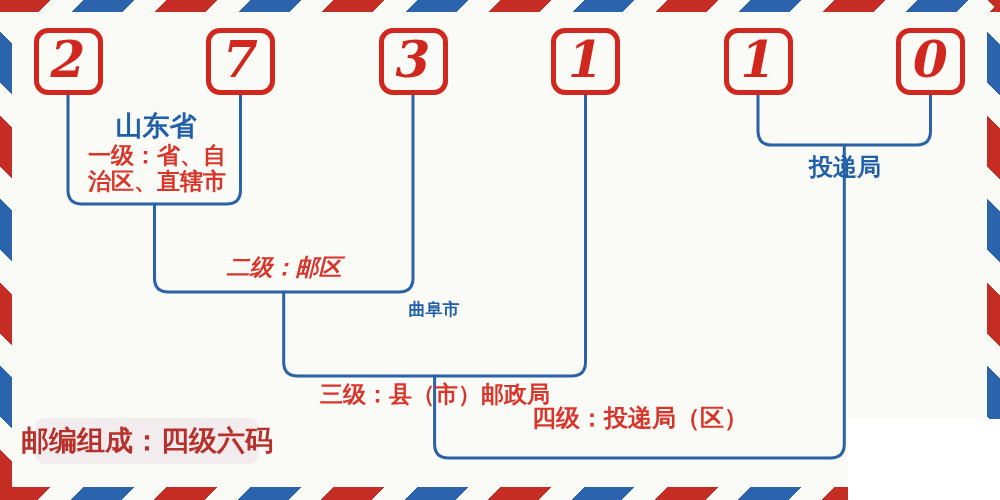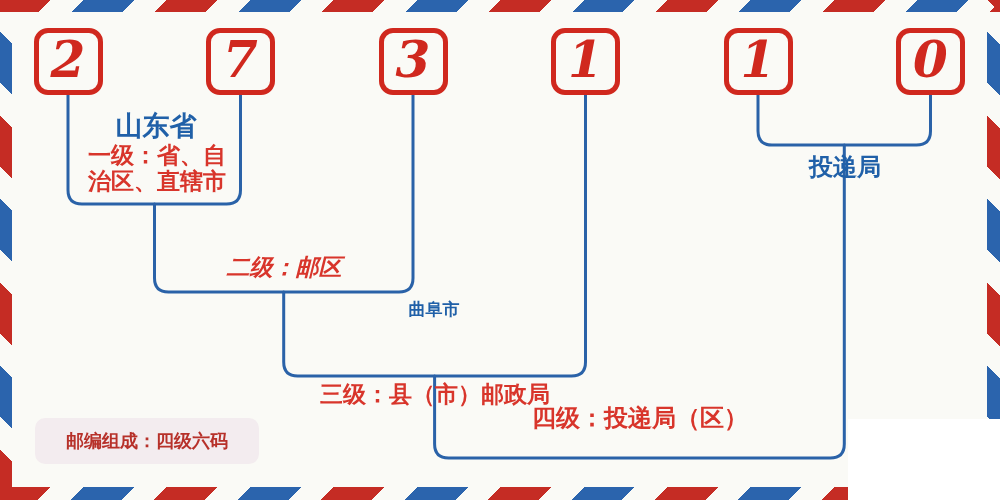--- a/index.html
+++ b/index.html
@@ -72,21 +72,21 @@
   .lbl-branch{left:640px;top:388px;font-size:24px;}
   .lbl-l4desc{left:640px;top:404px;font-size:24px;}
   
   .badge{
     position:absolute;left:35px;top:418px;width:224px;height:46px;
     background:var(--badge-bg);border-radius:10px;z-index:4;
     display:flex;align-items:center;justify-content:center;
   }
   .badge-text{
     font-family:"Liberation Serif","DejaVu Serif",serif;font-weight:bold;
-    font-size:18px;color:var(--badge-text);white-space:nowrap;
+    font-size:28px;color:var(--badge-text);white-space:nowrap;
   }
 </style>
 </head>
 <body>
 
 <div class="canvas">
 
   <div class="band band-h band-top"></div>
   <div class="band band-h band-bottom"></div>
   <div class="band band-v band-left"></div>

